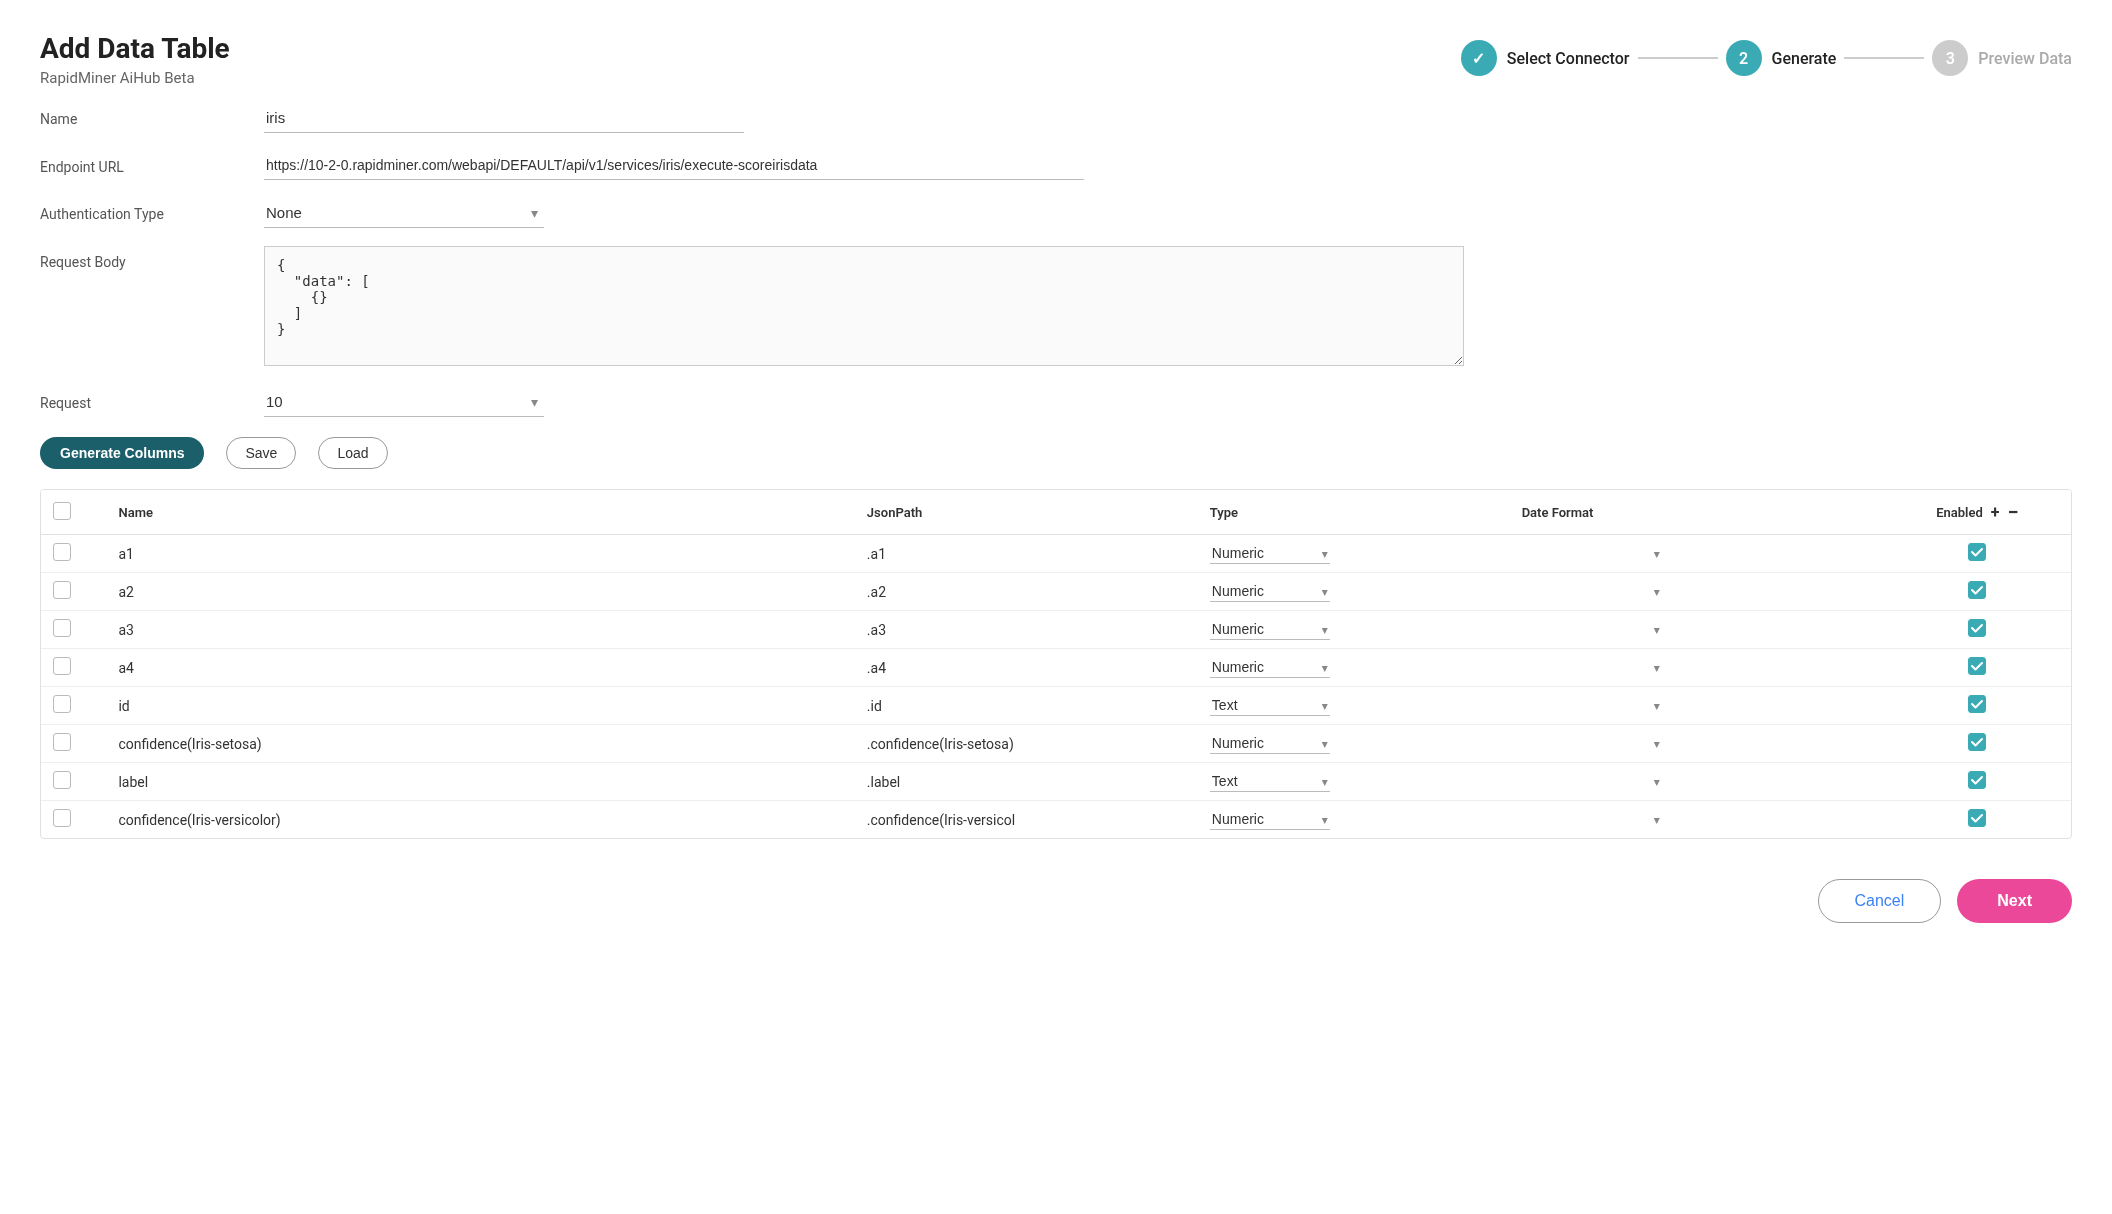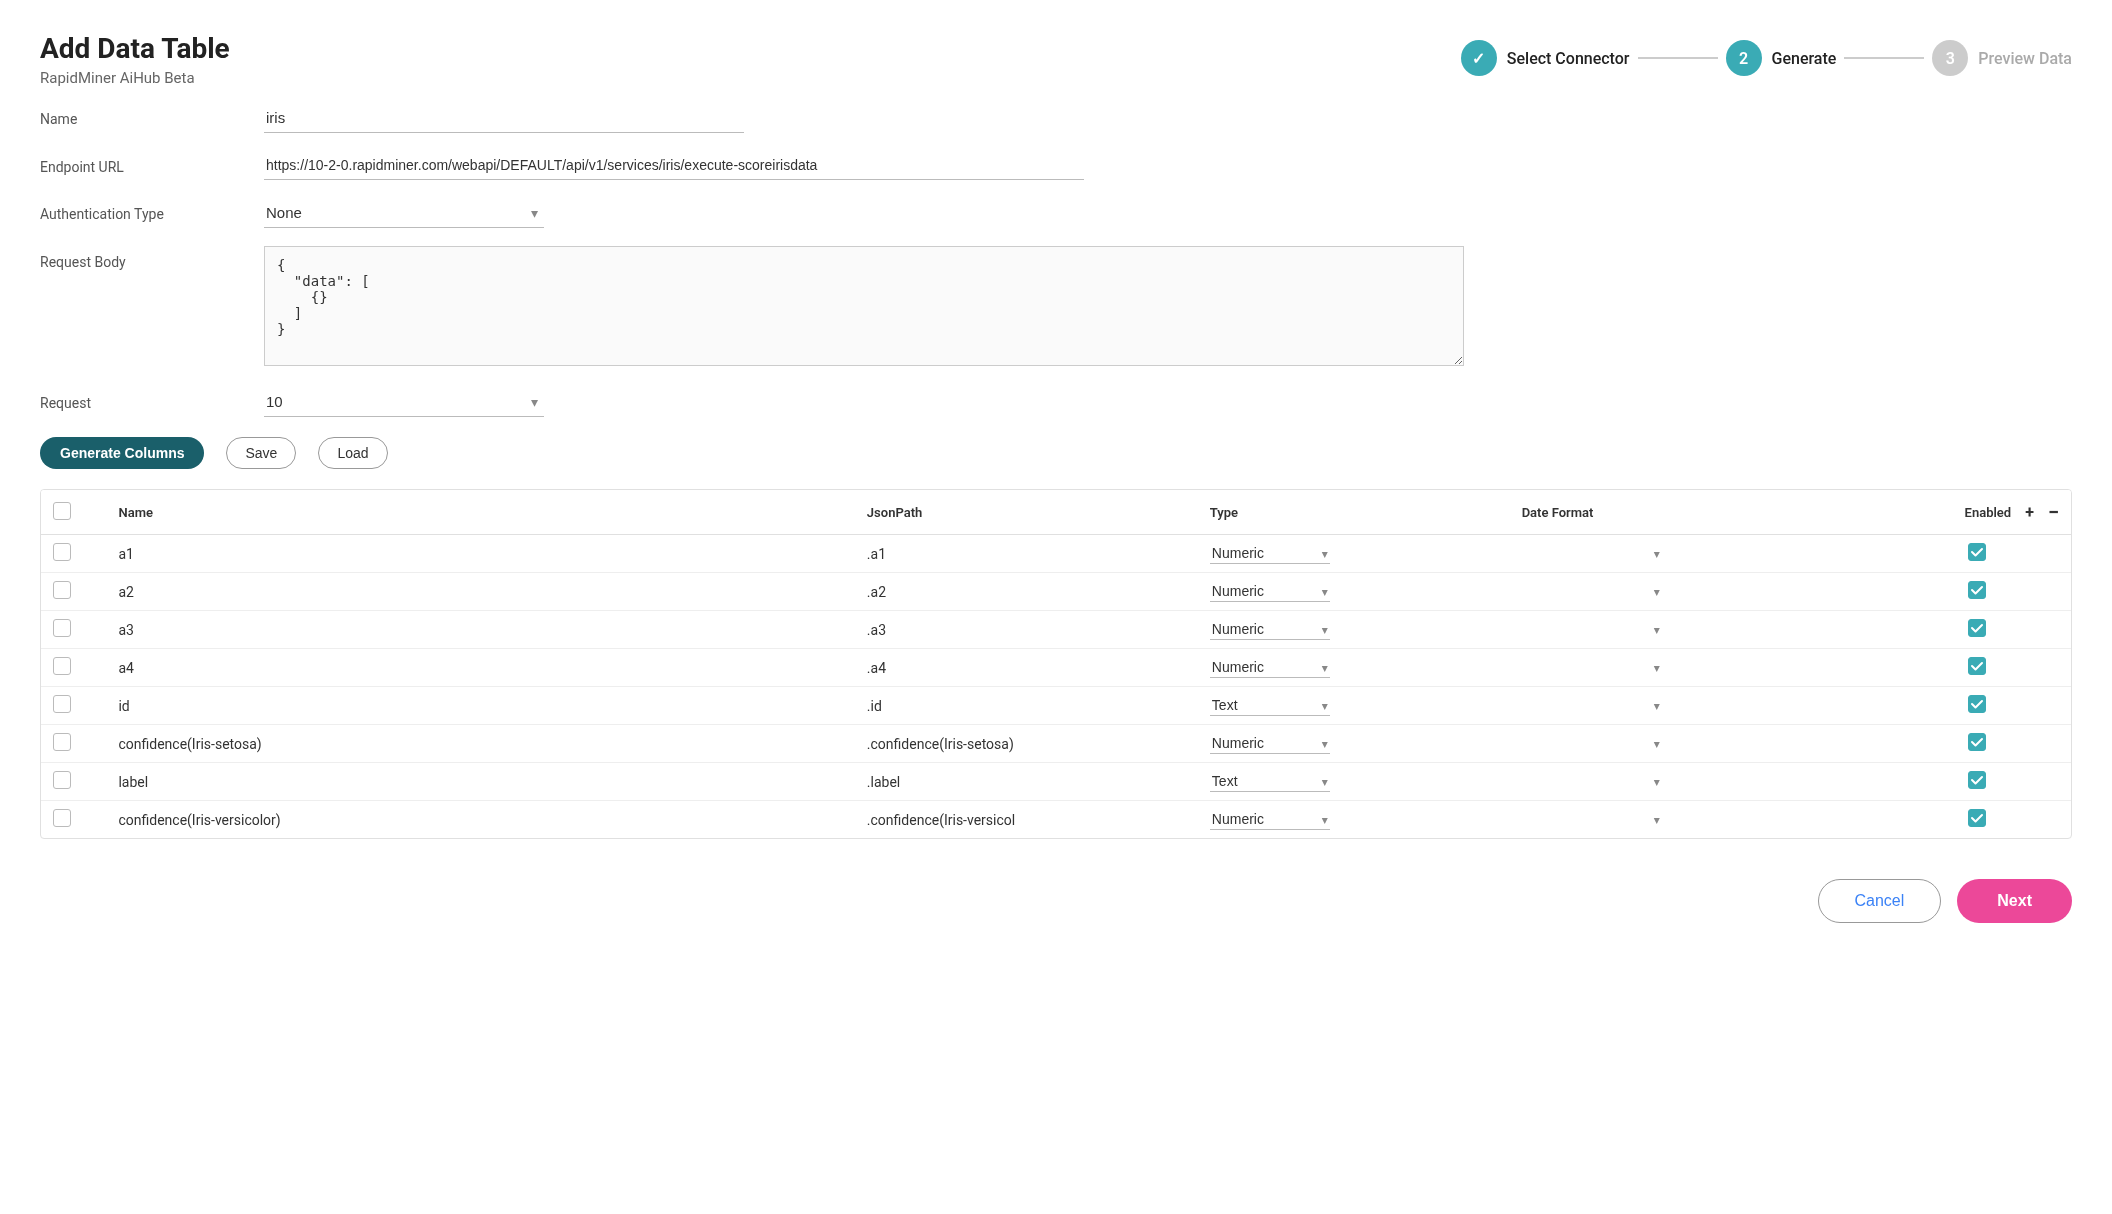--- a/index.html
+++ b/index.html
@@ -227,22 +227,22 @@
     .col-dateformat {
       width: 240px;
     }
     .col-enabled {
       width: 120px;
       text-align: center;
     }
     .header-enabled-row {
       display: flex;
       align-items: center;
-      gap: 14px;
-      justify-content: flex-end;
+      gap: 8px;
+      justify-content: center;
     }
     .checkbox-cell {
       width: 18px;
       height: 18px;
       border: 1.5px solid #bbb;
       border-radius: 3px;
       display: inline-block;
       cursor: pointer;
     }
     .checkbox-checked {

